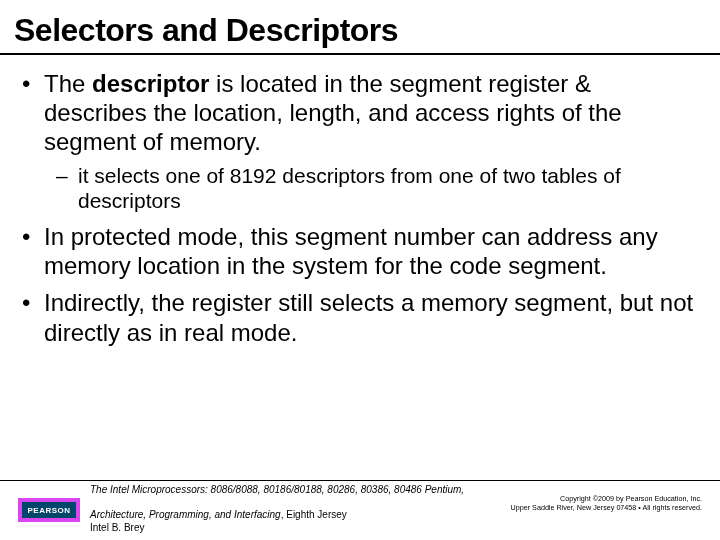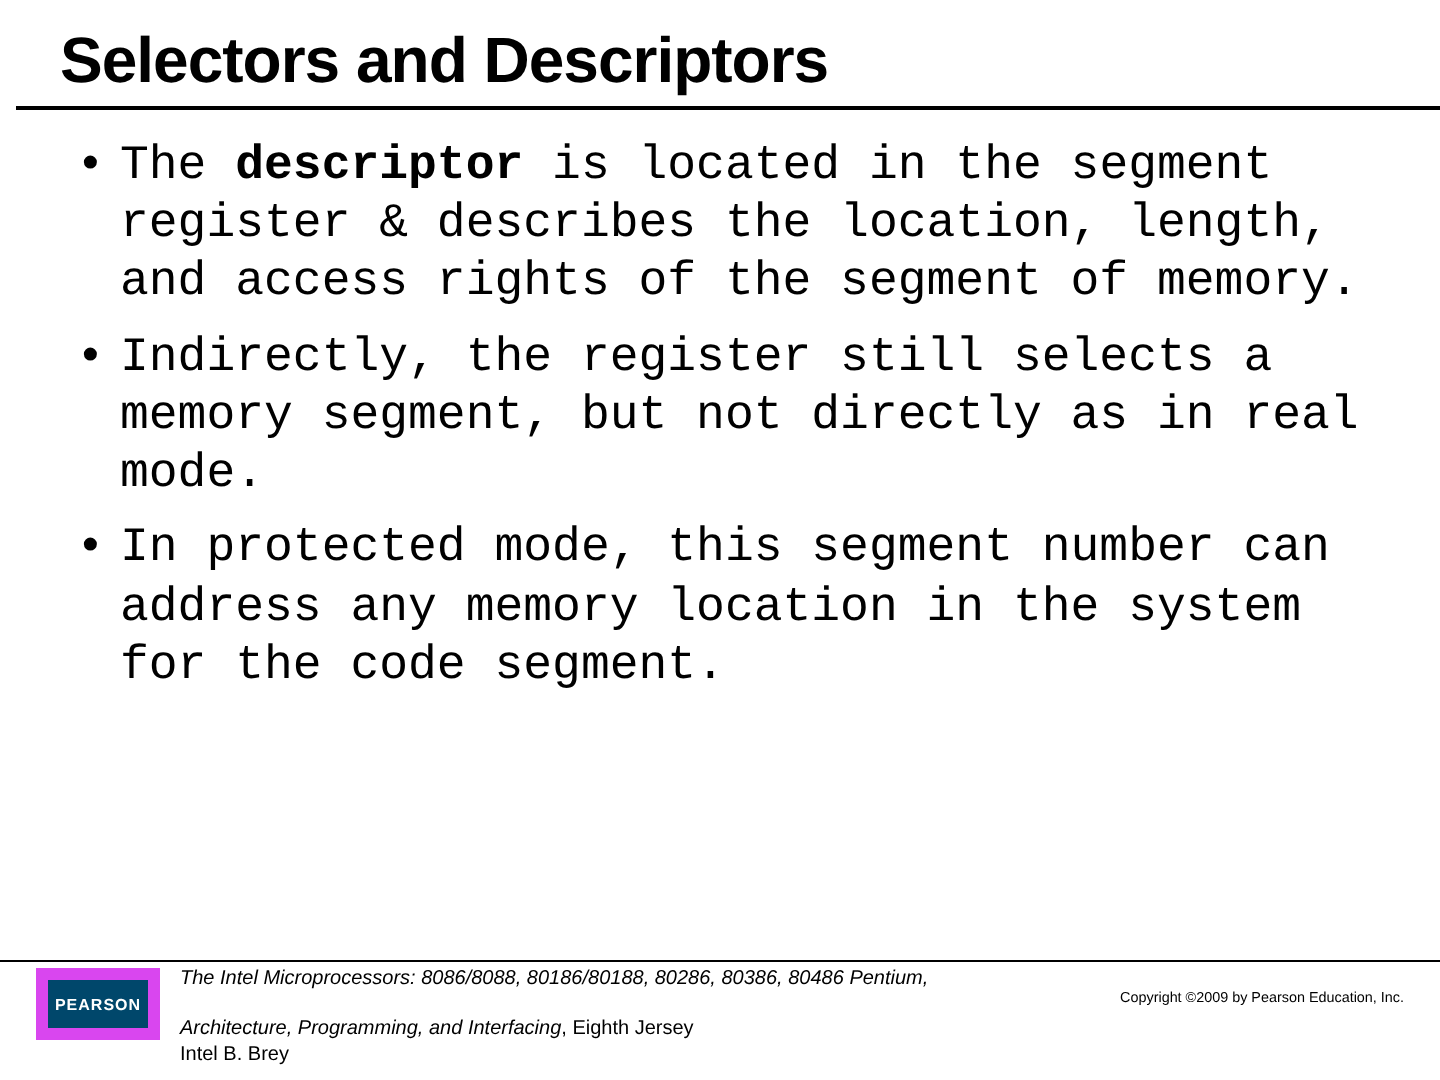--- a/index.html
+++ b/index.html
@@ -7,40 +7,39 @@
   body {
     font-family: Arial, Helvetica, sans-serif;
     background: #ffffff;
     color: #000000;
     position: relative;
   }
   .slide {
     width: 720px;
     height: 540px;
     position: relative;
-    padding: 12px 22px 0 30px;
+    padding: 12px 22px 0 14px;
   }
   .title {
     font-size: 32px;
     font-weight: bold;
     line-height: 1.15;
     margin-bottom: 4px;
     letter-spacing: -0.5px;
   }
   .title-underline {
     border-bottom: 2px solid #000;
     margin: 0 -22px 14px -22px;
   }
   .body {
     padding-left: 4px;
   }
   ul.top {
     list-style: none;
     padding-left: 18px;
-    font-family: Liberation Mono, monospace;
   }
   ul.top > li {
     position: relative;
     font-size: 24px;
     line-height: 1.22;
     margin-bottom: 8px;
     padding-left: 8px;
   }
   ul.top > li::before {
     content: "•";
@@ -81,31 +80,31 @@
     margin: 0 0 3px 0;
   }
   .footer-inner {
     display: flex;
     align-items: flex-start;
     padding: 0 18px 4px 18px;
     gap: 10px;
   }
   .pearson {
     width: 62px;
-    height: 36px;
+    height: 24px;
     background: #00476b;
     color: #fff;
     font-size: 8px;
     font-weight: bold;
     letter-spacing: 0.5px;
     display: flex;
     align-items: center;
     justify-content: center;
-    border: 6px solid #d946ef;
-    margin-top: 0;
+    border: 4px solid #d946ef;
+    margin-top: 14px;
     flex-shrink: 0;
   }
   .book {
     flex: 1;
     font-size: 10px;
     line-height: 1.25;
     color: #000;
   }
   .book .bt { font-style: italic; }
   .copy {
@@ -123,35 +122,39 @@
 
 <div class="slide">
 
   <div class="title">Selectors and Descriptors</div>
   <div class="title-underline"></div>
 
   <div class="body">
     <ul class="top">
       <li>
         <span>The </span><span class="bold">descriptor</span><span> is located in the segment register &amp; describes the location, length, and access rights of the segment of memory.</span>
+        <ul class="sub">
+          <li>it selects one of 8192 descriptors from one of two tables of descriptors</li>
+        </ul>
       </li>
+      <li>In protected mode, this segment number can address any memory location in the system for the code segment.</li>
       <li>Indirectly, the register still selects a memory segment, but not directly as in real mode.</li>
-      <li>In protected mode, this segment number can address any memory location in the system for the code segment.</li>
     </ul>
   </div>
 
   <div class="footer">
     <div class="footer-rule"></div>
     <div class="footer-inner">
       <div class="pearson">PEARSON</div>
       <div class="book">
         <span class="bt">The Intel Microprocessors: 8086/8088, 80186/80188, 80286, 80386, 80486 Pentium,</span><br>
         <br>
         <span class="bt">Architecture, Programming, and Interfacing</span><span>, Eighth Jersey</span><br>
         <span>Intel B. Brey</span>
       </div>
       <div class="copy">
         <span>Copyright ©2009 by Pearson Education, Inc.</span><br>
+        <span>Upper Saddle River, New Jersey 07458 • All rights reserved.</span>
       </div>
     </div>
   </div>
 
 </div>
 
 </body></html>

